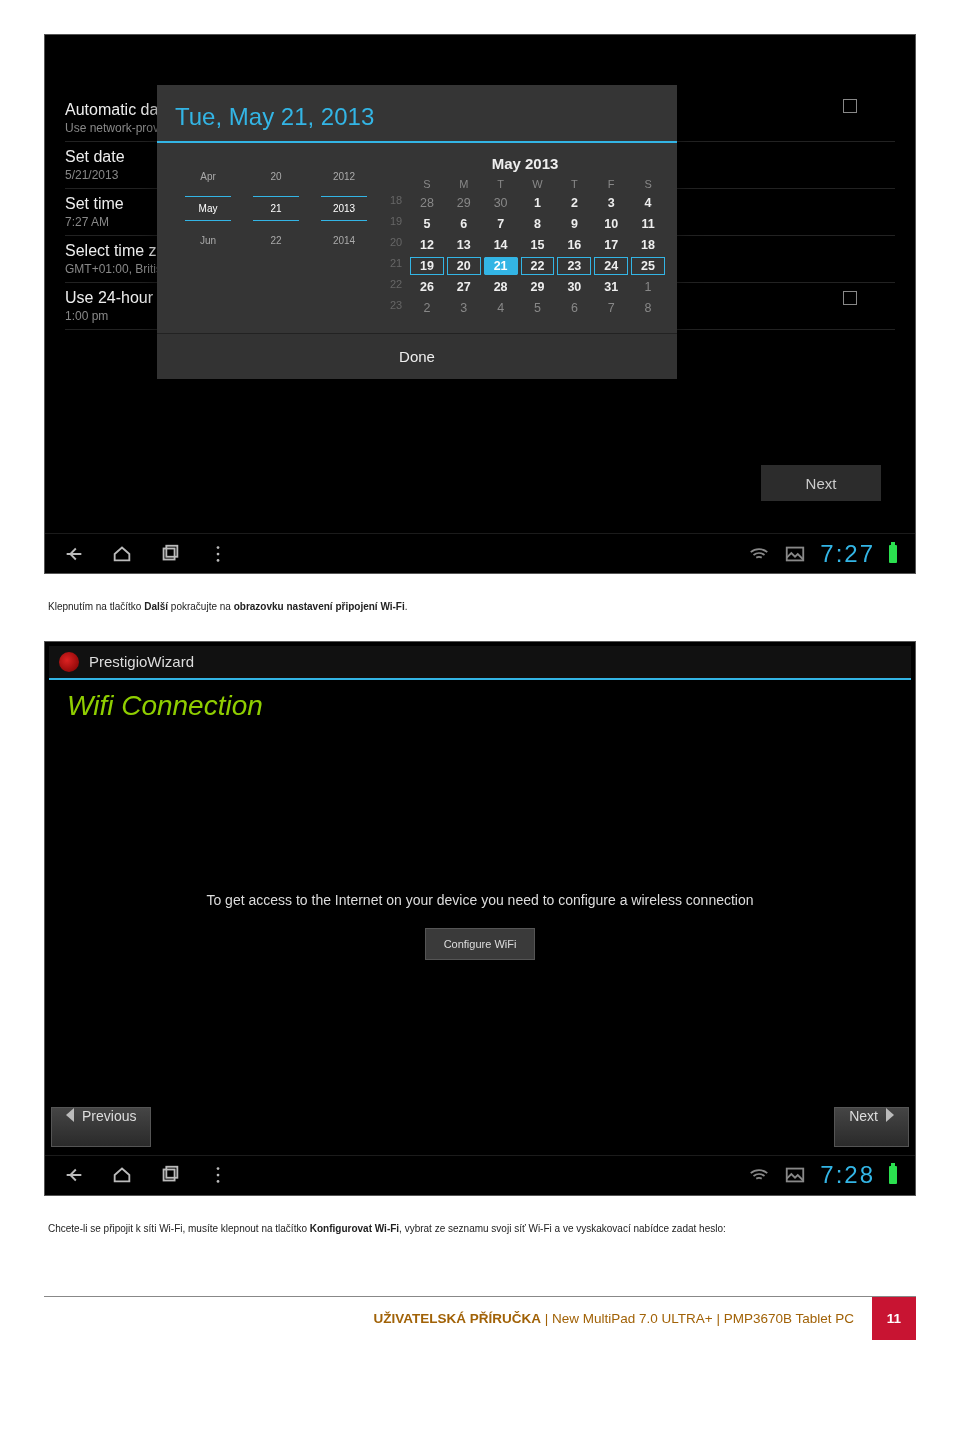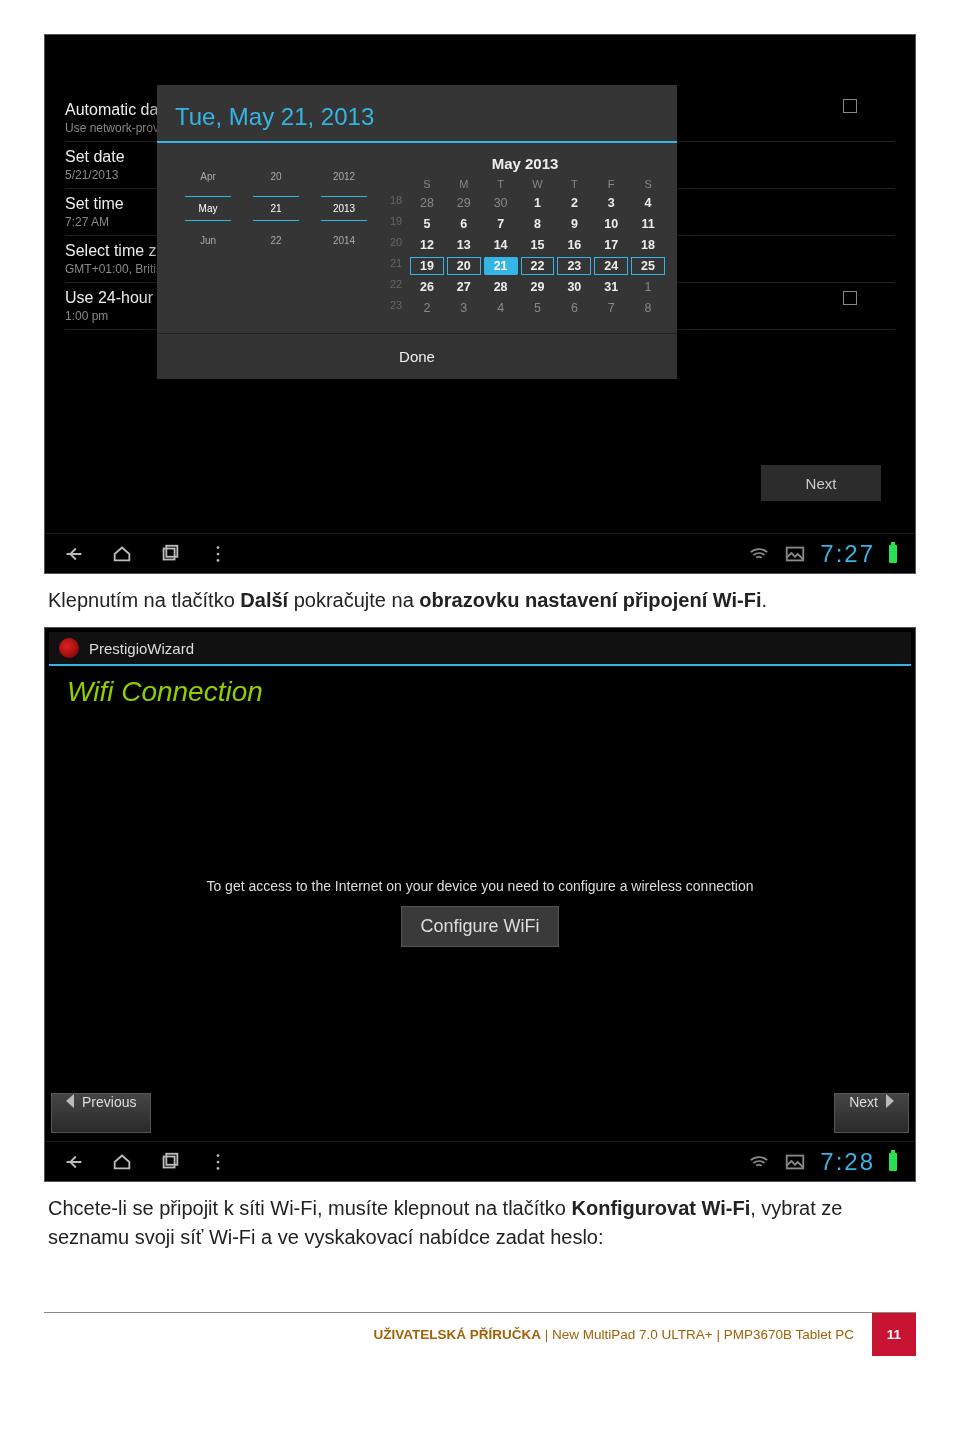--- a/index.html
+++ b/index.html
@@ -45,30 +45,30 @@
   .navbar .right { margin-left:auto; display:flex; align-items:center; gap:14px; }
   .clock { font-family: "Segoe UI Light","Helvetica Neue",sans-serif; color:#33b5e5; font-size:24px; letter-spacing:2px; }
   .batt { width:8px; height:18px; background:#2be04f; border-radius:1px; position:relative; }
   .batt::before { content:""; position:absolute; top:-3px; left:2px; width:4px; height:3px; background:#2be04f; }
 
   
   .wiz-header { position:absolute; left:4px; right:4px; top:4px; height:34px; background:#111; display:flex; align-items:center; padding:0 10px; gap:10px; color:#ddd; font-size:15px; border-bottom:2px solid #33b5e5; }
   .logo { width:20px; height:20px; border-radius:50%; background:radial-gradient(circle at 40% 40%,#d22,#700); position:relative; }
   .wifi-title { position:absolute; left:22px; top:48px; color:#8fce00; font-size:28px; font-style:italic; font-family: "Segoe Script", cursive, sans-serif; }
   .wifi-msg { position:absolute; left:0; right:0; top:250px; text-align:center; color:#ddd; font-size:14px; }
-  .cfg-btn { display:inline-block; margin-top:12px; padding:9px 18px; background:#3a3a3a; color:#ddd; font-size:18px; border:1px solid #555; }
+  .cfg-btn { display:inline-block; margin-top:20px; padding:9px 18px; background:#3a3a3a; color:#ddd; font-size:11px; border:1px solid #555; }
   .wiz-btn { position:absolute; bottom:48px; height:40px; background:linear-gradient(#454545,#2a2a2a); border:1px solid #555; color:#ddd; font-size:14px; display:flex; padding:0 14px; gap:8px; }
   .prev-btn { left:6px; }
   .next-btn { right:6px; }
   .chev { width:0; height:0; border-top:7px solid transparent; border-bottom:7px solid transparent; }
   .chev.l { border-right:8px solid #bbb; }
   .chev.r { border-left:8px solid #bbb; }
 
   
-  .caption { font-size:20px; color:#222; margin:12px 4px; line-height:1.45; }
+  .caption { font-size:10px; color:#222; margin:26px 4px; line-height:1.45; }
   .caption b { font-weight:bold; }
 
   
   .footer { margin:60px 44px 24px 44px; border-top:1px solid #888; display:flex; align-items:center; height:44px; font-size:13.5px; }
   .footer .spacer { flex:1; }
   .footer .txt { color:#a16207; }
   .footer .pg { width:44px; text-align:center; background:#c81432; color:#fff; font-weight:bold; height:100%; display:flex; align-items:center; justify-content:center; margin-left:18px; }
 
   .ic { width:22px; height:22px; }
 </style>

